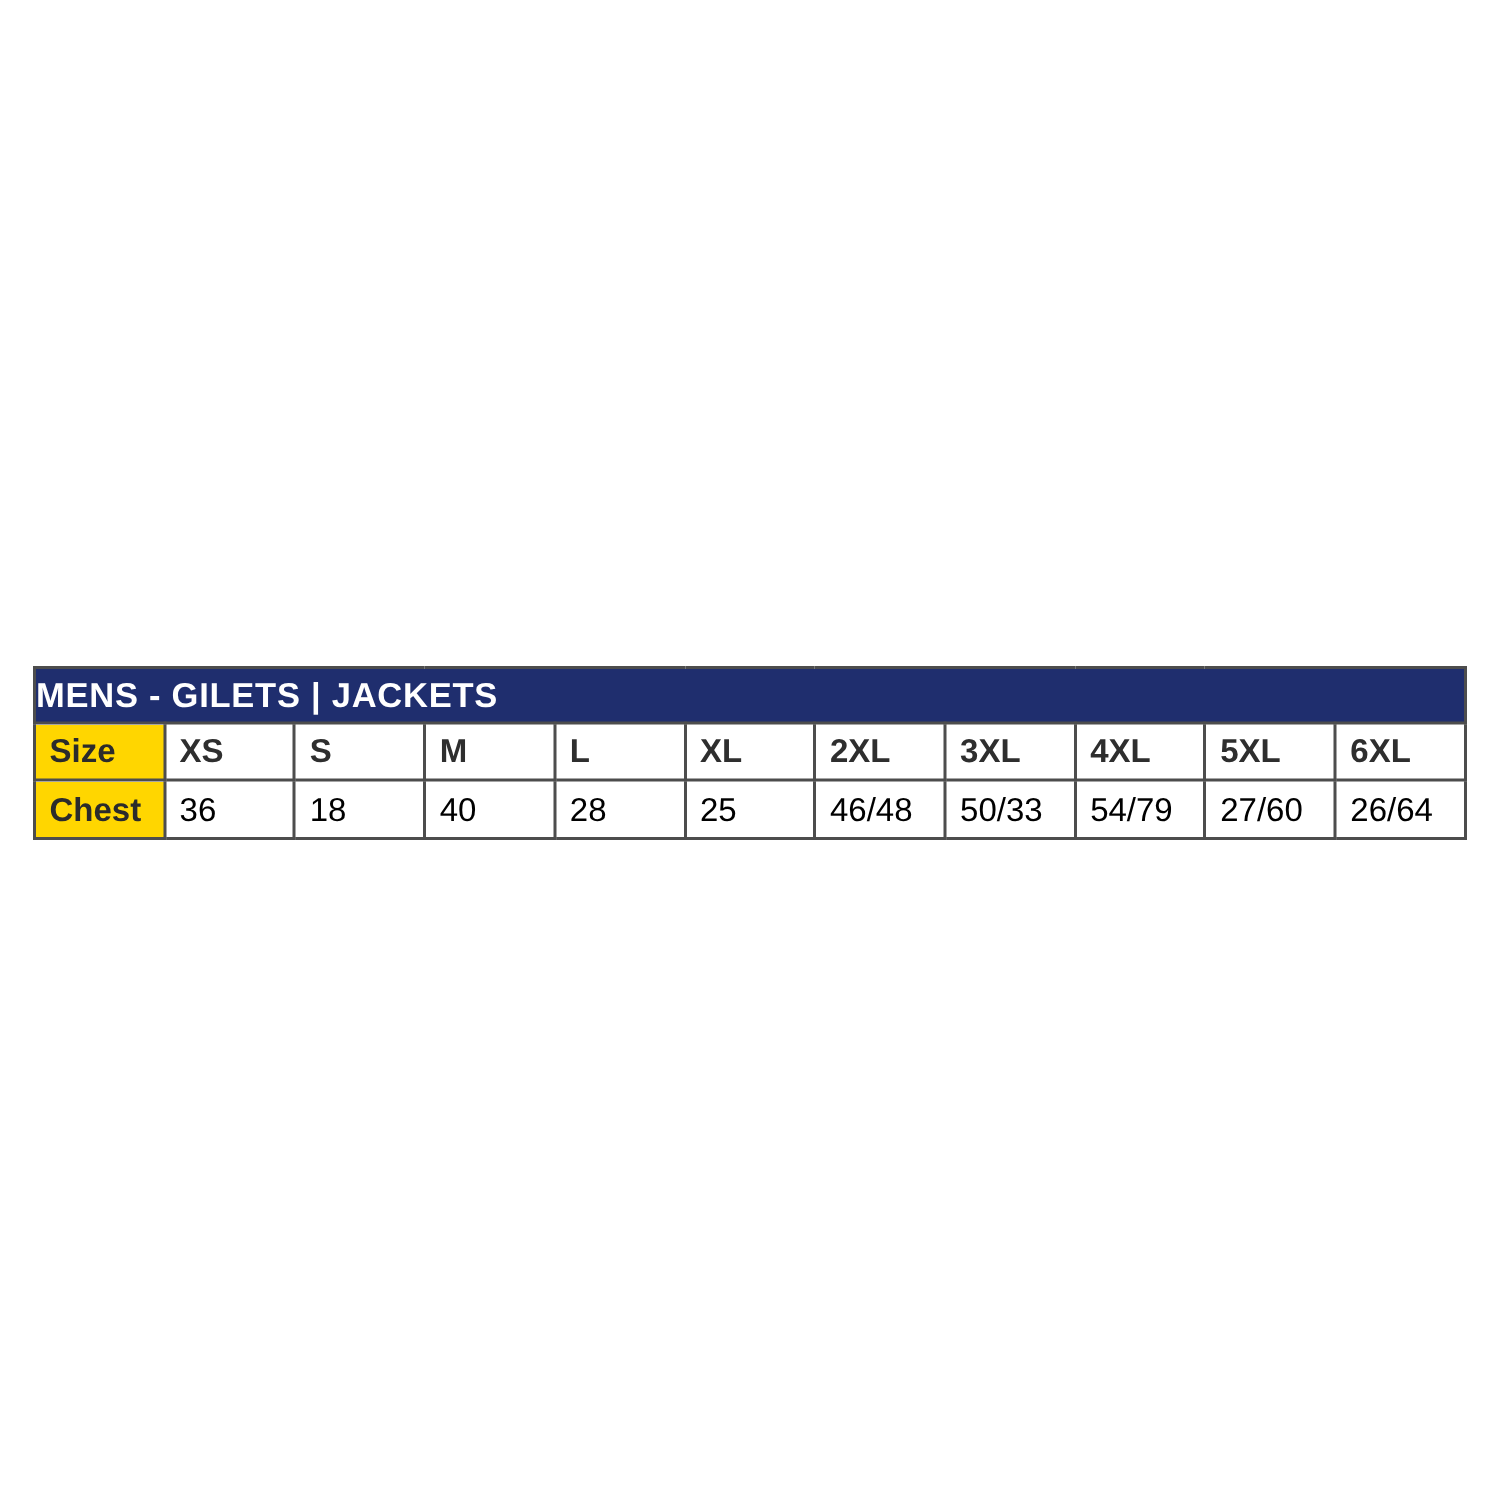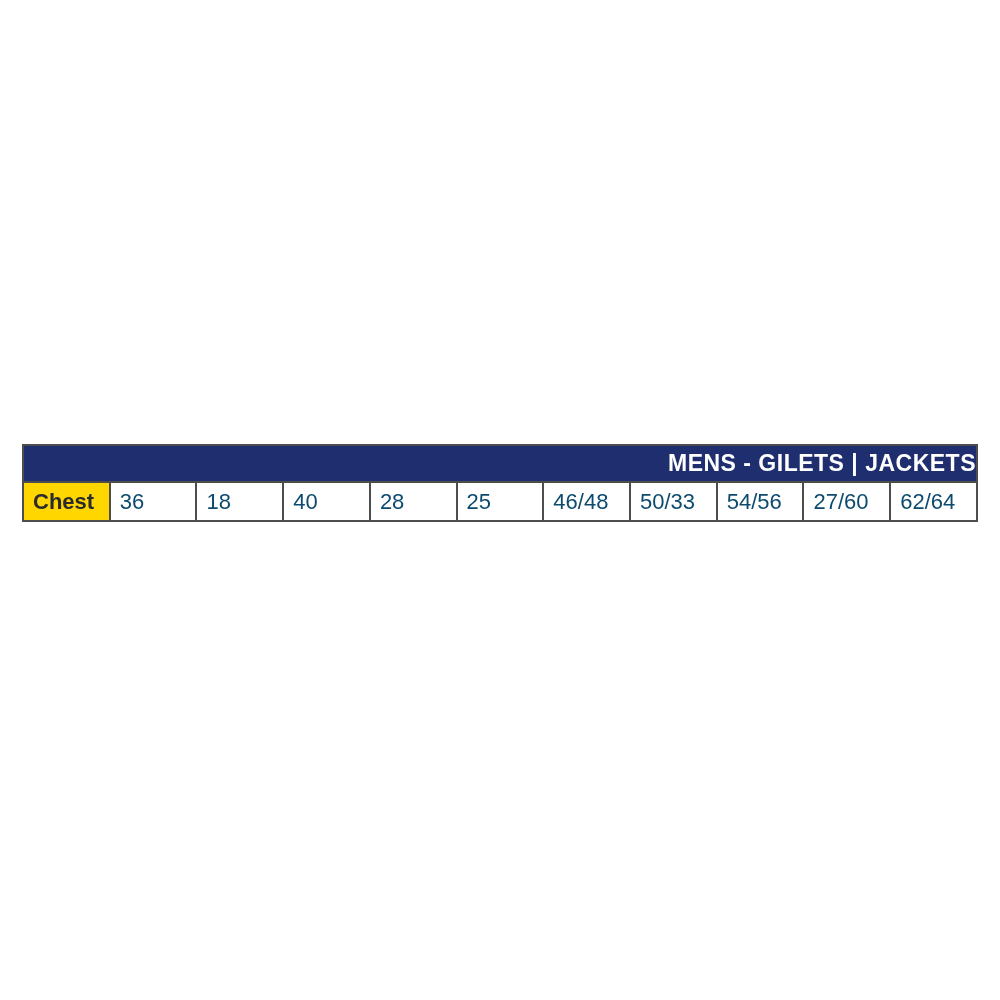--- a/index.html
+++ b/index.html
@@ -30,53 +30,66 @@
     padding: 0 0 0 9px;
     text-align: left;
     vertical-align: middle;
     font-size: 22px;
     line-height: 1;
     overflow: hidden;
     white-space: nowrap;
   }
   .title-row td {
     height: 35px;
-    text-align: right;
+    text-align: left;
     padding: 0;
     font-weight: bold;
     font-size: 23px;
     letter-spacing: 0.5px;
     color: var(--title-text, #ffffff);
     background: var(--title-bg, #1f2e6e);
   }
   .size-row td { height: 36px; font-weight: bold; color: #2e2e2e; background: #ffffff; }
-  .chest-row td { height: 37px; font-weight: normal; color: #0c4a6e; background: #ffffff; }
+  .chest-row td { height: 37px; font-weight: normal; color: #000000; background: #ffffff; }
   td.label-cell {
     background: var(--label-bg, #ffd600);
     font-weight: bold;
     color: #2b2b2b;
   }
 </style>
 </head>
 <body>
 
 <div class="page">
   <table class="size-chart">
     <tbody>
       <tr class="title-row">
         <td colspan="11">MENS - GILETS | JACKETS</td>
       </tr>
+      <tr class="size-row">
+        <td class="label-cell">Size</td>
+        <td>XS</td>
+        <td>S</td>
+        <td>M</td>
+        <td>L</td>
+        <td>XL</td>
+        <td>2XL</td>
+        <td>3XL</td>
+        <td>4XL</td>
+        <td>5XL</td>
+        <td>6XL</td>
+      </tr>
       <tr class="chest-row">
         <td class="label-cell">Chest</td>
         <td>36</td>
         <td>18</td>
         <td>40</td>
         <td>28</td>
         <td>25</td>
         <td>46/48</td>
         <td>50/33</td>
-        <td>54/56</td>
+        <td>54/79</td>
         <td>27/60</td>
-        <td>62/64</td>
+        <td>26/64</td>
       </tr>
     </tbody>
   </table>
 </div>
 
 </body></html>

